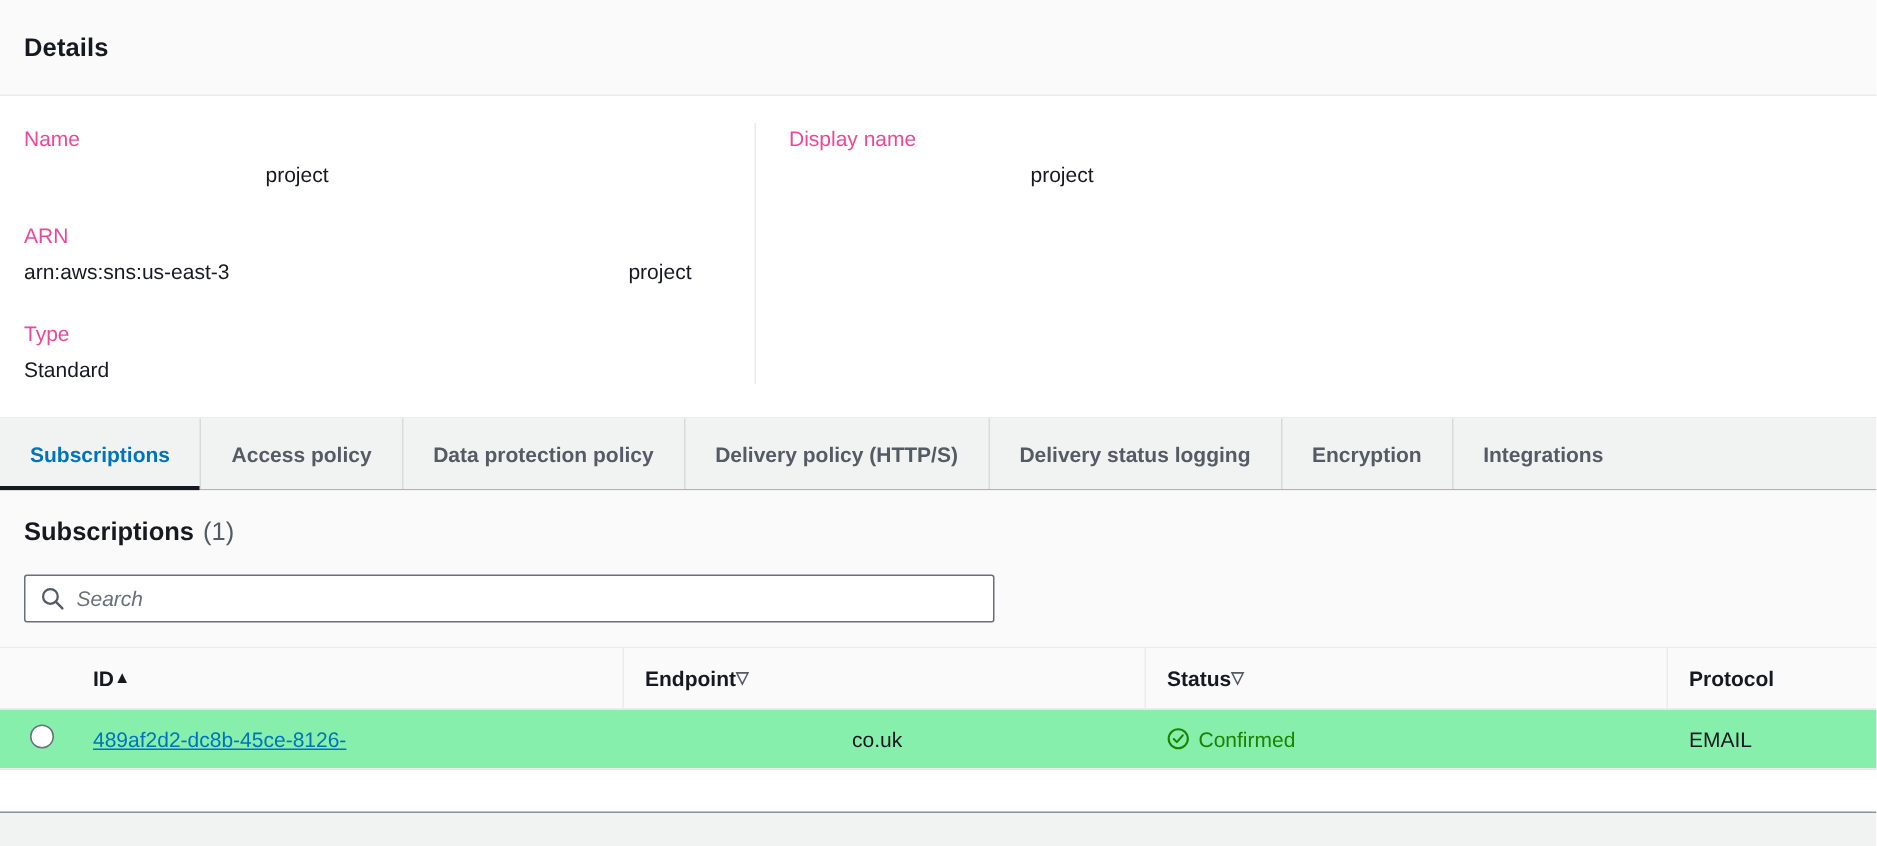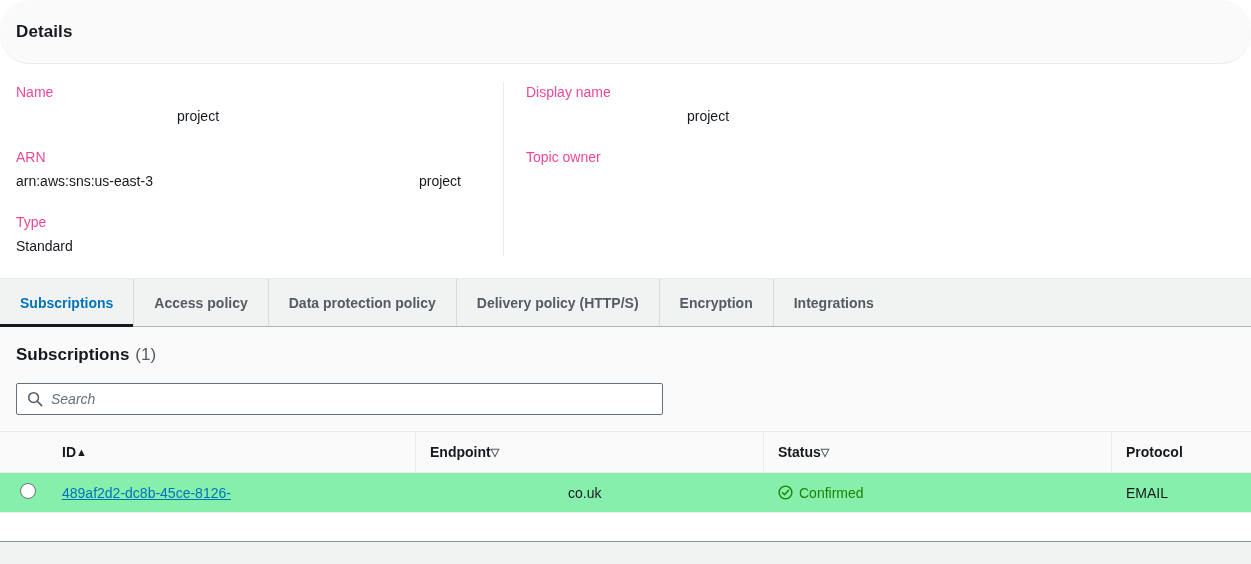--- a/index.html
+++ b/index.html
@@ -26,21 +26,20 @@
     border-bottom: 1px solid #e9ebed;
   }
 
   .details-header {
     height: 64px;
     background: #fafafa;
     border-bottom: 1px solid #e9ebed;
     display: flex;
     align-items: center;
     padding: 0 16px;
-    border-radius: 30px;
   }
 
   .details-header h2 {
     font-size: 17px;
     font-weight: bold;
     color: #16191f;
     letter-spacing: 0.1px;
   }
 
   .details-body {
@@ -316,43 +315,42 @@
 
       </div>
 
       <div class="details-col right">
 
         <div class="field">
           <div class="field-label">Display name</div>
           <div class="field-value indented-2">project</div>
         </div>
 
-        <div class="field">
-          <div class="field-label">Topic owner</div>
-          <div class="field-value"></div>
-        </div>
 
       </div>
 
     </div>
   </section>
 
   <nav class="tabs-wrap">
     <div class="tabs">
       <div class="tab active">
         <span>Subscriptions</span>
       </div>
       <div class="tab">
         <span>Access policy</span>
       </div>
       <div class="tab">
         <span>Data protection policy</span>
       </div>
       <div class="tab">
         <span>Delivery policy (HTTP/S)</span>
+      </div>
+      <div class="tab">
+        <span>Delivery status logging</span>
       </div>
       <div class="tab">
         <span>Encryption</span>
       </div>
       <div class="tab">
         <span>Integrations</span>
       </div>
     </div>
   </nav>
 

